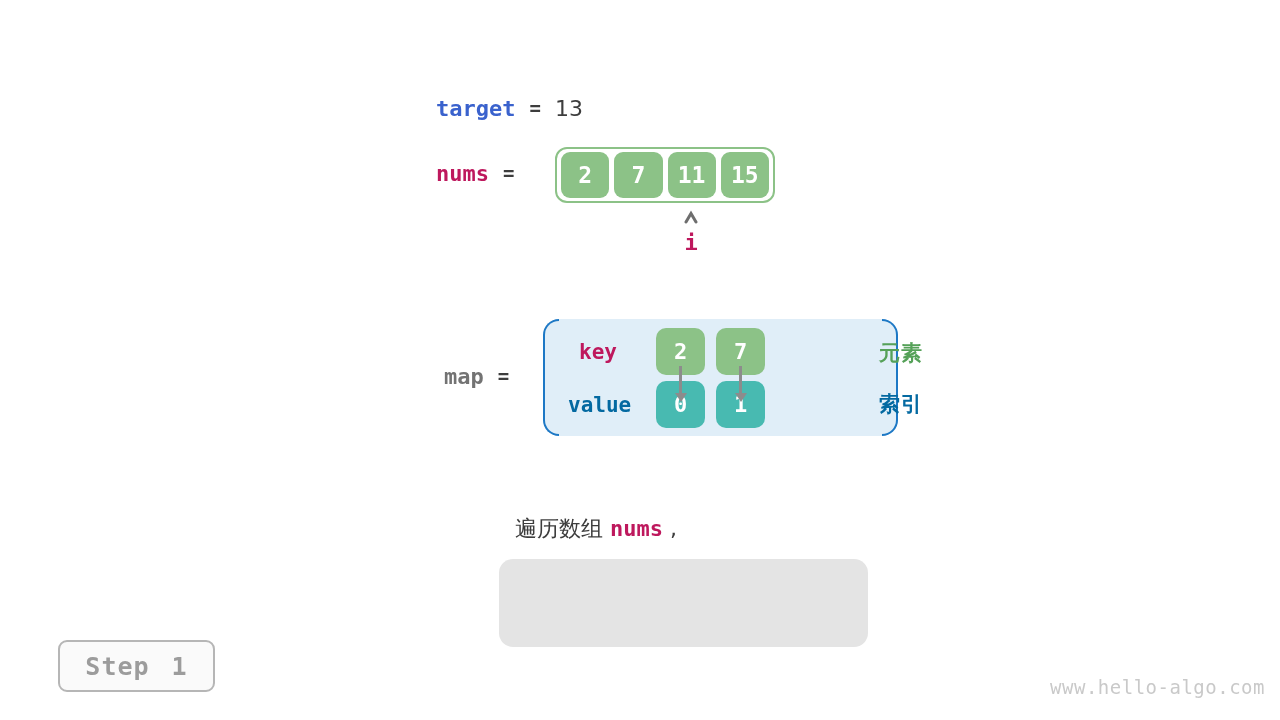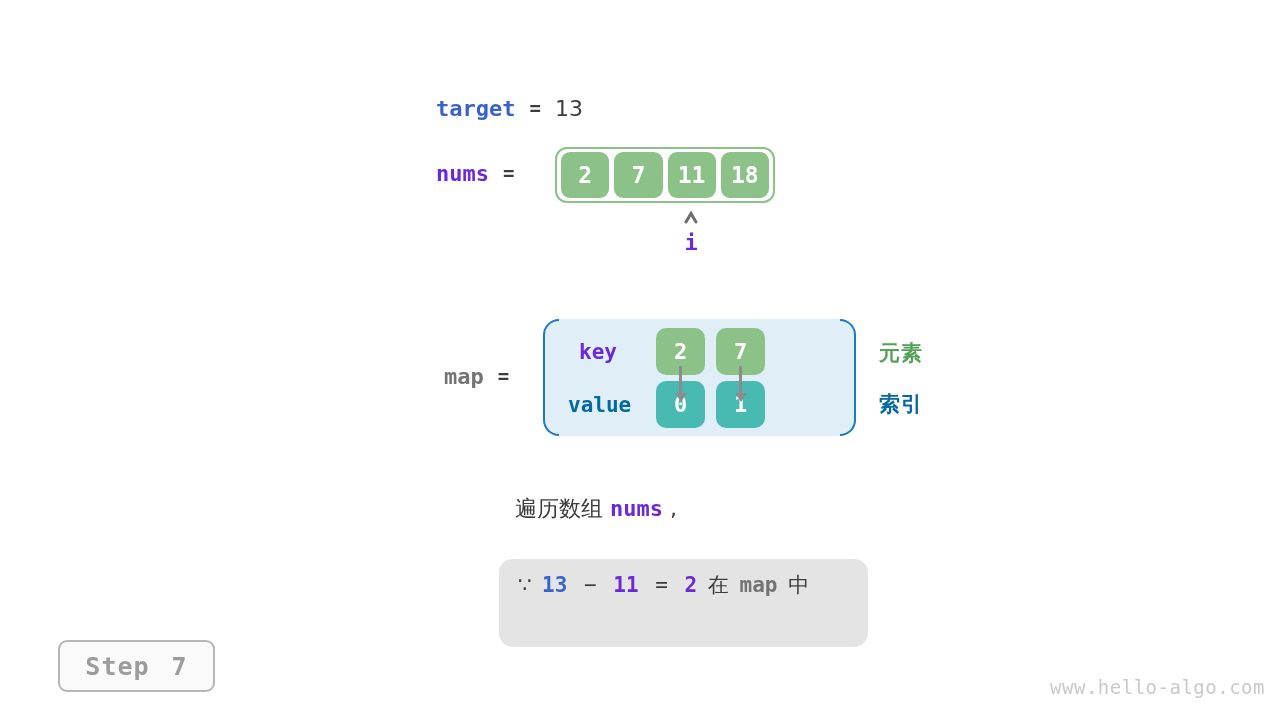--- a/index.html
+++ b/index.html
@@ -7,21 +7,21 @@
     position:relative; width:1280px; height:720px; background:#ffffff;
     font-family:"DejaVu Sans", sans-serif; overflow:hidden;margin-left:23px;
   }
   .abs { position:absolute; }
 
   
   .code { font-family:"DejaVu Sans Mono","Liberation Mono",monospace; font-weight:bold; }
   .mono { font-family:"DejaVu Sans Mono","Liberation Mono",monospace; }
   .royal { color:#3a62cd; }
   .bblue { color:#737373; }
-  .green { color:#6d28d9; }
+  .green { color:#be185d; }
   .teal  { color:#0369a1; }
   .dark  { color:#3d3d3d; }
 
   .assign-row { font-size:22px; white-space:nowrap; }
   .assign-row .eq { font-family:"DejaVu Sans Mono","Liberation Mono",monospace; color:#3d3d3d; margin:0 14px; font-weight:bold; font-size:19px; vertical-align:1px; }
   .assign-row .val { color:#3d3d3d; font-size:22px; }
 
   
   .array-box {
     left:532px; top:147px; width:220px; height:56px; box-sizing:border-box;
@@ -32,21 +32,21 @@
     flex:1; background:#8cc287; border-radius:9px; color:#ffffff;
     font-family:"DejaVu Sans Mono","Liberation Mono",monospace; font-weight:bold; font-size:23px;
     display:flex; align-items:center; justify-content:center;
   }
 
   .caret-wrap { left:660px; top:209px; width:16px; height:14px; }
   .pointer-i { left:660px; top:230px; width:16px; text-align:center; font-size:22px; }
 
   
   .map-box {
-    left:520px; top:319px; width:313px; height:117px;
+    left:520px; top:319px; width:355px; height:117px;
     background:#e0eef8; border-radius:18px;
   }
   .bracket { position:absolute; top:0; bottom:0; width:16px; box-sizing:border-box; border:2.5px solid #1d78c5; }
   .bracket.bl { left:0;  border-right:none; border-radius:16px 0 0 16px; }
   .bracket.br { right:0; border-left:none;  border-radius:0 16px 16px 0; }
 
   .map-rowlabel { position:absolute; font-size:21px; }
   .kv-cell {
     position:absolute; width:49px; height:47px; border-radius:10px;
     color:#ffffff; font-family:"DejaVu Sans Mono","Liberation Mono",monospace; font-weight:bold; font-size:22px;
@@ -56,21 +56,21 @@
   .kv-teal  { background:#48bab1; }
 
   .kv-arrow { position:absolute; width:12px; height:36px; }
   .kv-arrow .shaft { position:absolute; left:4.5px; top:0; width:3px; height:28px; background:#8c8c8c; }
   .kv-arrow .head  { position:absolute; left:0; top:27px; width:0; height:0;
     border-left:6px solid transparent; border-right:6px solid transparent; border-top:9px solid #8c8c8c; }
 
   .side-label { font-size:21px; font-weight:bold; letter-spacing:1px; }
 
   
-  .caption { left:492px; top:494px; font-size:22px; white-space:nowrap; }
+  .caption { left:492px; top:514px; font-size:22px; white-space:nowrap; }
   .caption .code { font-size:22px; }
 
   .note-box {
     left:476px; top:559px; width:369px; height:88px; box-sizing:border-box;
     background:#e4e4e4; border-radius:14px; padding:9px 0 0 19px;
     font-size:21px; line-height:35px; white-space:nowrap;
   }
   .note-box .code { font-size:21px; }
   .note-line { word-spacing:4px; }
 
@@ -97,21 +97,21 @@
   </div>
 
   <div class="abs assign-row" style="left:413px; top:161px;">
     <span class="code green">nums</span><span class="eq">=</span>
   </div>
 
   <div class="abs array-box">
     <div class="array-cell">2</div>
     <div class="array-cell">7</div>
     <div class="array-cell">11</div>
-    <div class="array-cell">18</div>
+    <div class="array-cell">15</div>
   </div>
 
   <div class="abs caret-wrap">
     <svg width="16" height="14" viewBox="0 0 16 14">
       <path d="M3 12 L8 3.5 L13 12" fill="none" stroke="#6e6e6e" stroke-width="3" stroke-linecap="round" stroke-linejoin="miter"></path>
     </svg>
   </div>
   <div class="abs pointer-i code green">i</div>
 
   <div class="abs assign-row" style="left:421px; top:364px;">
@@ -141,22 +141,19 @@
   </div>
 
   <div class="abs side-label green" style="left:856px; top:339px; color:#55a158;">元素</div>
   <div class="abs side-label teal" style="left:856px; top:390px;">索引</div>
 
   <div class="abs caption">
     <span class="dark">遍历数组 </span><span class="code green">nums</span><span class="dark"> ,</span>
   </div>
 
   <div class="abs note-box">
-    <div class="note-line">
-      <span class="dark">∵ </span><span class="code royal">13</span><span class="mono dark"> − </span><span class="code green">11</span><span class="mono dark"> = </span><span class="code green">2</span><span class="dark"> 在 </span><span class="code bblue">map</span><span class="dark"> 中</span>
-    </div>
   </div>
 
-  <div class="abs step-badge">Step 7</div>
+  <div class="abs step-badge">Step 1</div>
 
   <div class="abs watermark">www.hello-algo.com</div>
 
 </div>
 
 </body></html>

